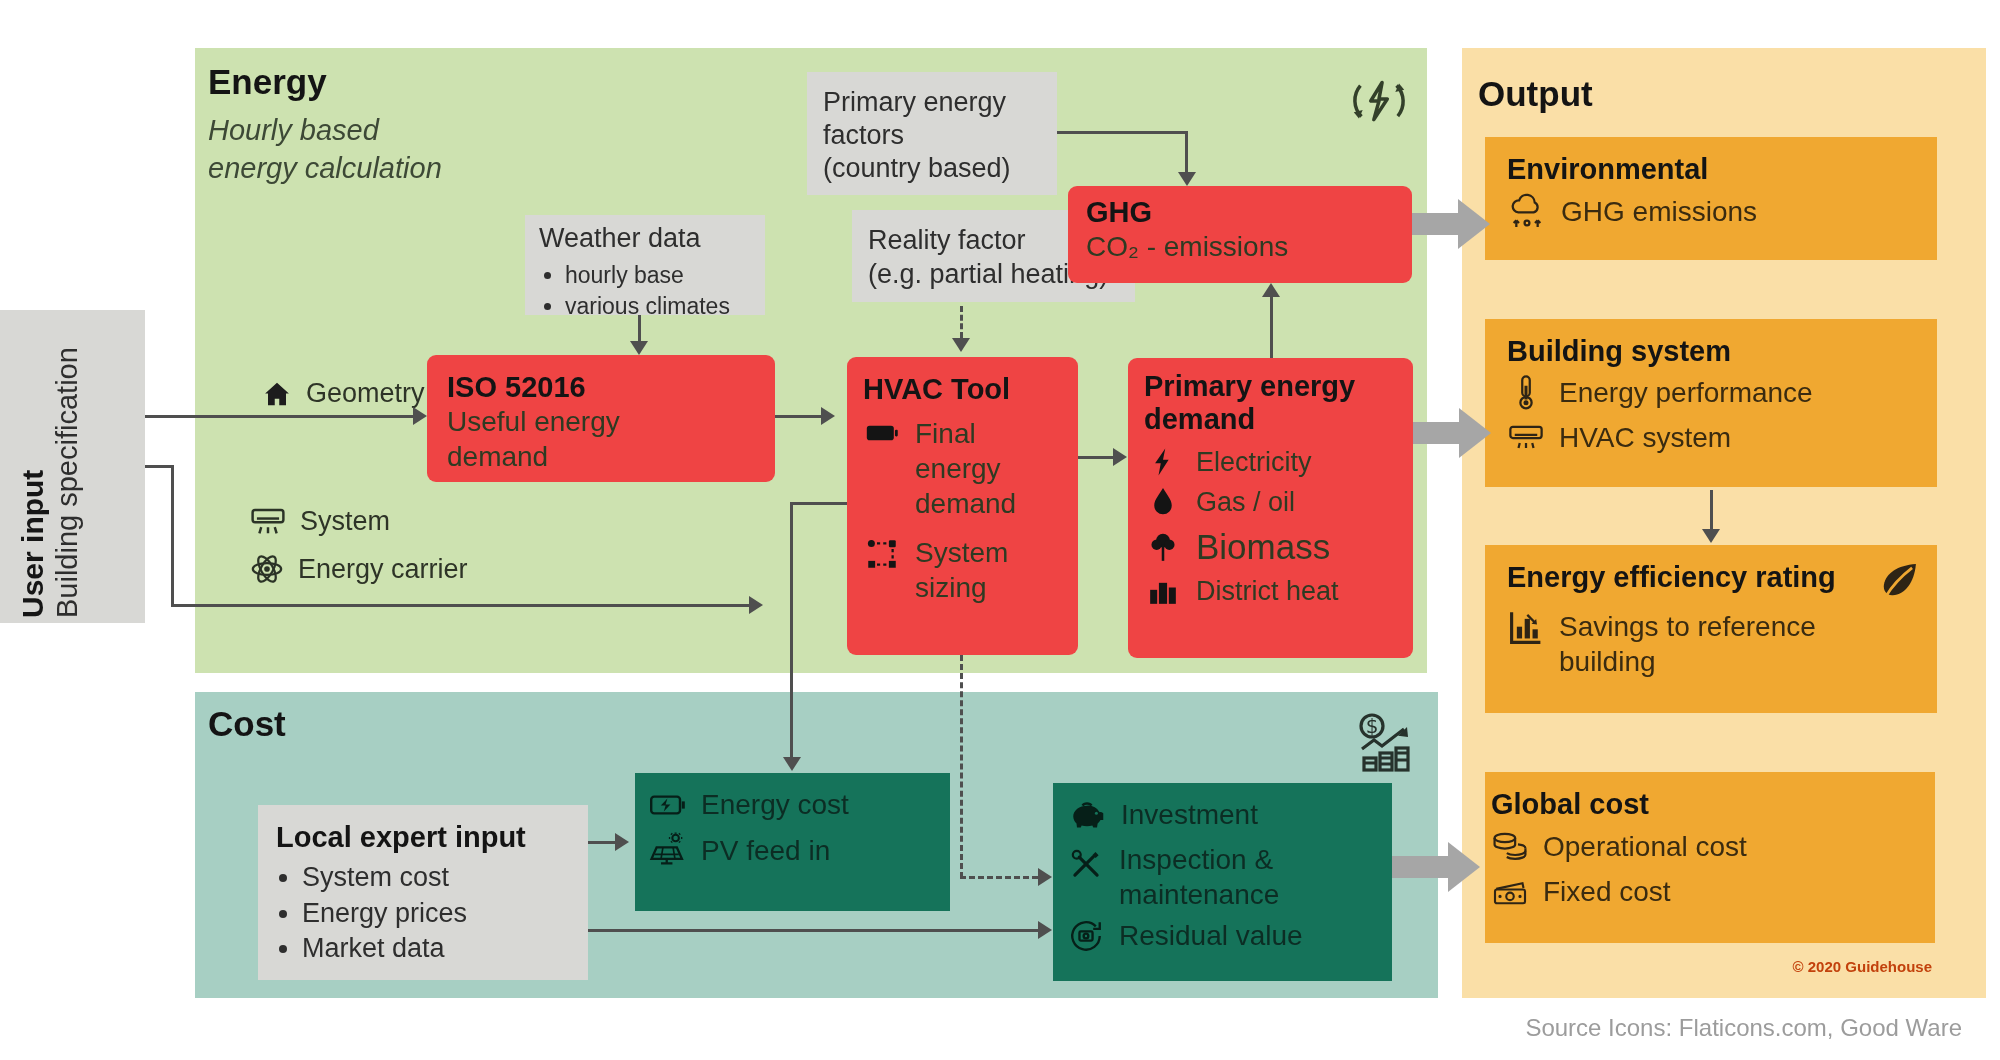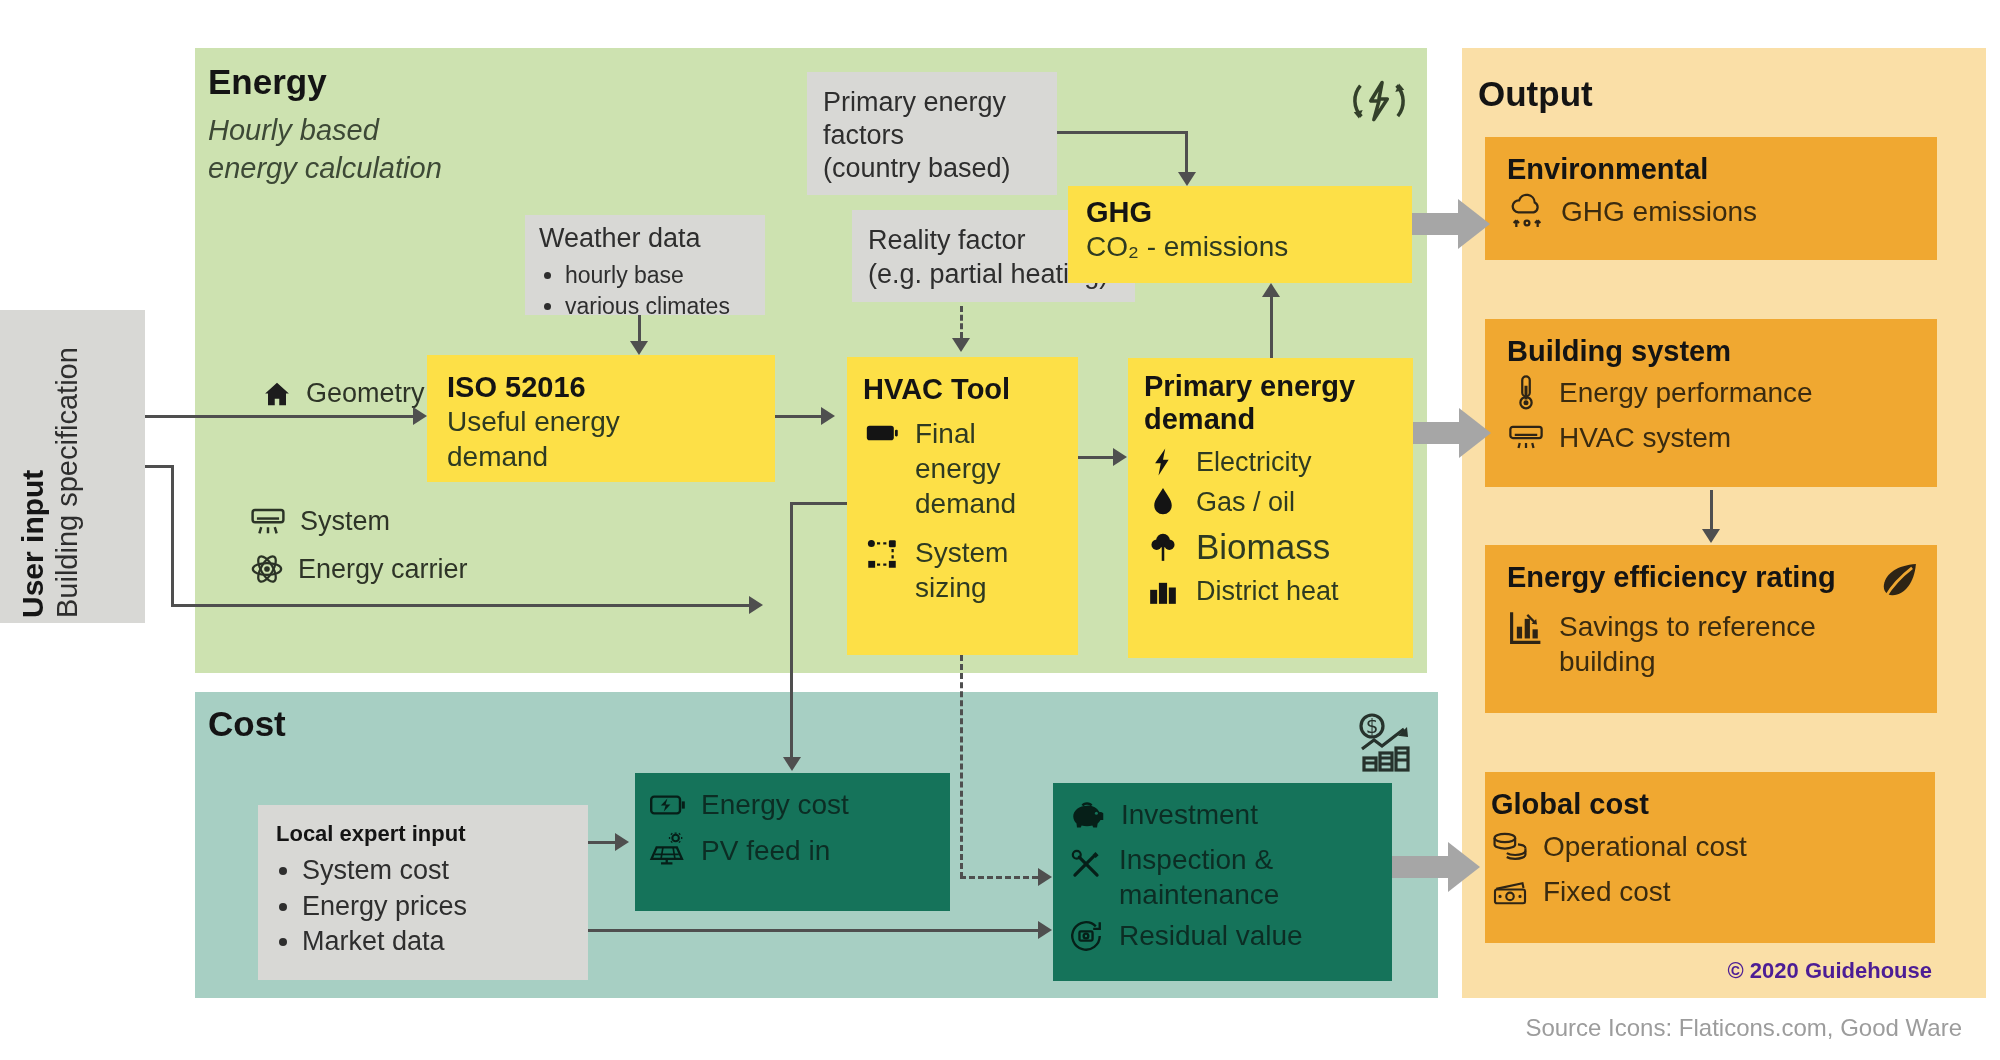--- a/index.html
+++ b/index.html
@@ -5,21 +5,21 @@
   html,body{margin:0;padding:0;background:#fff;}
   .stage{position:relative;width:2000px;height:1060px;background:#ffffff;
          font-family:"Liberation Sans",sans-serif;overflow:hidden;color:#1c1c1c;}
   .abs{position:absolute;}
   .pre{white-space:pre-line;}
   
   .panel-energy{background:#cde2b0;}
   .panel-cost{background:#a7cfc3;}
   .panel-output{background:#fadfa7;}
   .gbox{background:#d8d8d5;color:#2e2e2e;}
-  .greenbox{background:#fde047;color:#2e3a22;}
+  .greenbox{background:#ef4444;color:#2e3a22;border-radius:9px;}
   .tealbox{background:#15735a;color:#0c2d24;}
   .orangebox{background:#f0a831;color:#3a2b10;}
   
   .sec-title{font-size:35px;font-weight:bold;color:#141414;line-height:1.05;}
   .sec-sub{font-size:29px;font-style:italic;color:#3d4936;line-height:1.3;}
   .box-title{font-size:29px;font-weight:bold;color:#141414;line-height:1.15;}
   .box-text{font-size:28px;line-height:1.25;}
   .small-title{font-size:27px;color:#2e2e2e;}
   ul.blt{margin:6px 0 0;padding-left:26px;}
   ul.blt li{font-size:23px;line-height:1.35;color:#2e2e2e;}
@@ -34,21 +34,21 @@
   .dashh{position:absolute;height:0;border-top:3px dashed #4f4f4f;}
   .head-r{position:absolute;width:0;height:0;border-top:9px solid transparent;border-bottom:9px solid transparent;border-left:14px solid #4f4f4f;}
   .head-d{position:absolute;width:0;height:0;border-left:9px solid transparent;border-right:9px solid transparent;border-top:14px solid #4f4f4f;}
   .head-u{position:absolute;width:0;height:0;border-left:9px solid transparent;border-right:9px solid transparent;border-bottom:14px solid #4f4f4f;}
   .fat{position:absolute;display:flex;align-items:center;}
   .fat-body{height:22px;background:#a6a6a6;}
   .fat-head{width:0;height:0;border-top:25px solid transparent;border-bottom:25px solid transparent;border-left:32px solid #a6a6a6;}
   
   .vtext{position:absolute;transform:rotate(-90deg);transform-origin:0 0;}
   .footer-src{font-size:24px;color:#9c9c9c;}
-  .copyright{font-size:22px;font-weight:bold;color:#4c1d95;}
+  .copyright{font-size:15px;font-weight:bold;color:#c2410c;}
   svg{display:block;}
 </style>
 </head>
 <body>
 
 <div class="stage">
 
   <div class="abs panel-energy" style="left:195px;top:48px;width:1232px;height:625px;"></div>
   <div class="abs panel-cost" style="left:195px;top:692px;width:1243px;height:306px;"></div>
   <div class="abs panel-output" style="left:1462px;top:48px;width:524px;height:950px;"></div>
@@ -228,21 +228,21 @@
           <rect x="12" y="21.5" width="6" height="8.5"></rect>
           <rect x="20" y="19" width="6" height="11"></rect>
         <path d="M4 26.5h6M12 24h6M20 21.5h6M12 27h6M20 25h6"></path>
       </g>
       <text x="8" y="11.5" font-size="10" text-anchor="middle" fill="currentColor" font-family="DejaVu Sans, sans-serif">$</text>
       <path d="M25.5 8.5 26 13.5l-5-.6z" fill="currentColor"></path>
     </svg>
   </div>
 
   <div class="abs gbox" style="left:258px;top:805px;width:330px;height:175px;padding:16px 8px 8px 18px;box-sizing:border-box;">
-    <div style="font-size:22px;font-weight:bold;color:#141414;">Local expert input</div>
+    <div style="font-size:29px;font-weight:bold;color:#141414;">Local expert input</div>
     <ul class="blt blt-lg">
       <li>System cost</li>
       <li>Energy prices</li>
       <li>Market data</li>
     </ul>
   </div>
 
   <div class="abs tealbox" style="left:635px;top:773px;width:315px;height:138px;padding:14px 8px 8px 14px;box-sizing:border-box;">
     <div class="row" style="margin-bottom:10px;">
       <span class="icol">

